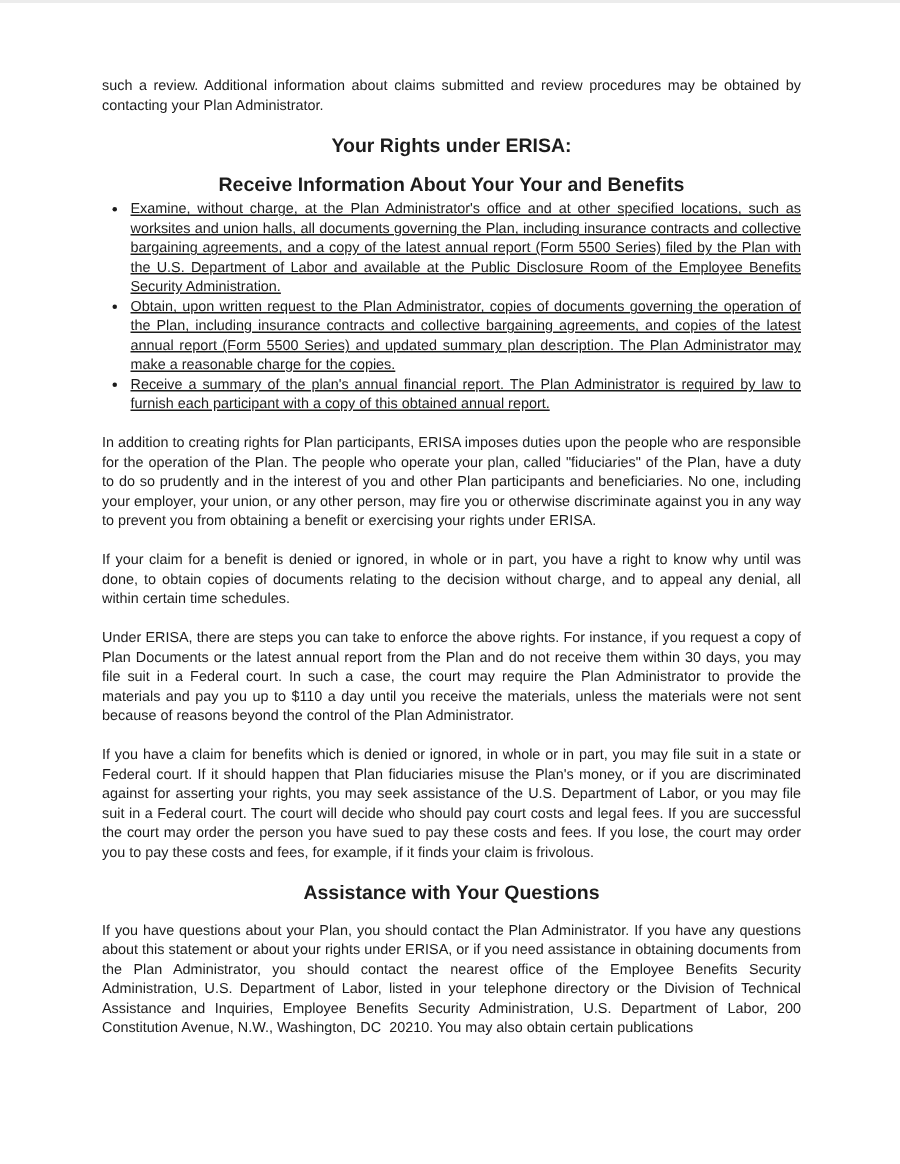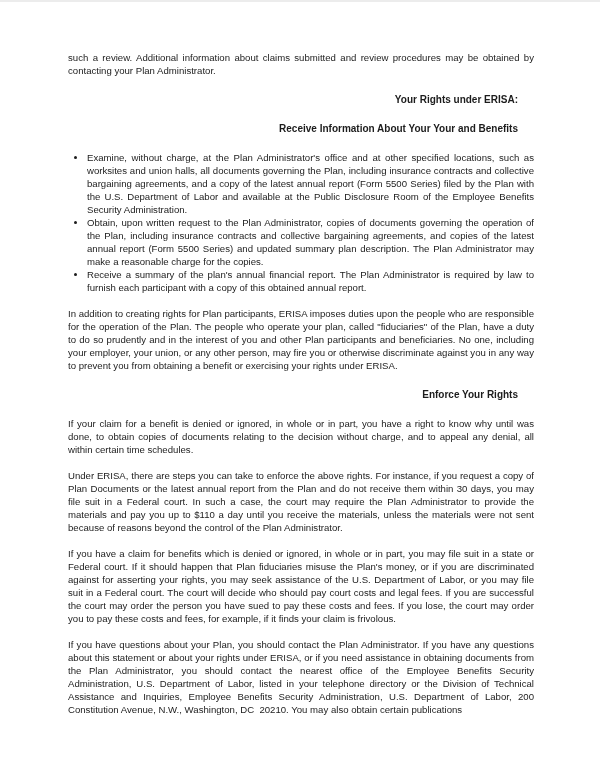--- a/index.html
+++ b/index.html
@@ -29,38 +29,39 @@
     background: #ececec;
   }
   p {
     margin: 0 0 13px 0;
     text-align: justify;
   }
   p:last-child {
     margin-bottom: 0;
   }
   h2 {
-    font-size: 10px;
+    font-size: 13px;
     line-height: 13px;
     font-weight: bold;
-    margin: 16px;
-    text-align: right;
+    margin: 4px;
+    text-align: center;
   }
   h2.spaced {
     margin-bottom: 13px;
   }
   ul.bullets {
     margin: 0 0 13px 0;
     padding: 0 0 0 19px;
     list-style: disc;
   }
   ul.bullets li {
     margin: 0;
     padding: 0;
     text-align: justify;
+    text-decoration: underline;
   }
 </style>
 </head>
 <body>
 
 <div class="page">
   <div class="page-top-edge"></div>
 
   <p>such a review. Additional information about claims submitted and review procedures may be obtained by contacting your Plan Administrator.</p>
 
@@ -71,23 +72,23 @@
 
   <ul class="bullets">
     <li>Examine, without charge, at the Plan Administrator's office and at other specified locations, such as worksites and union halls, all documents governing the Plan, including insurance contracts and collective bargaining agreements, and a copy of the latest annual report (Form 5500 Series) filed by the Plan with the U.S. Department of Labor and available at the Public Disclosure Room of the Employee Benefits Security Administration.</li>
     <li>Obtain, upon written request to the Plan Administrator, copies of documents governing the operation of the Plan, including insurance contracts and collective bargaining agreements, and copies of the latest annual report (Form 5500 Series) and updated summary plan description. The Plan Administrator may make a reasonable charge for the copies.</li>
     <li>Receive a summary of the plan's annual financial report. The Plan Administrator is required by law to furnish each participant with a copy of this obtained annual report.</li>
   </ul>
 
 
   <p>In addition to creating rights for Plan participants, ERISA imposes duties upon the people who are responsible for the operation of the Plan. The people who operate your plan, called "fiduciaries" of the Plan, have a duty to do so prudently and in the interest of you and other Plan participants and beneficiaries. No one, including your employer, your union, or any other person, may fire you or otherwise discriminate against you in any way to prevent you from obtaining a benefit or exercising your rights under ERISA.</p>
 
-  <h2>Enforce Your Rights</h2>
 
   <p>If your claim for a benefit is denied or ignored, in whole or in part, you have a right to know why until was done, to obtain copies of documents relating to the decision without charge, and to appeal any denial, all within certain time schedules.</p>
 
   <p>Under ERISA, there are steps you can take to enforce the above rights. For instance, if you request a copy of Plan Documents or the latest annual report from the Plan and do not receive them within 30 days, you may file suit in a Federal court. In such a case, the court may require the Plan Administrator to provide the materials and pay you up to $110 a day until you receive the materials, unless the materials were not sent because of reasons beyond the control of the Plan Administrator.</p>
 
   <p>If you have a claim for benefits which is denied or ignored, in whole or in part, you may file suit in a state or Federal court. If it should happen that Plan fiduciaries misuse the Plan's money, or if you are discriminated against for asserting your rights, you may seek assistance of the U.S. Department of Labor, or you may file suit in a Federal court. The court will decide who should pay court costs and legal fees. If you are successful the court may order the person you have sued to pay these costs and fees. If you lose, the court may order you to pay these costs and fees, for example, if it finds your claim is frivolous.</p>
 
+  <h2 class="spaced">Assistance with Your Questions</h2>
 
   <p>If you have questions about your Plan, you should contact the Plan Administrator. If you have any questions about this statement or about your rights under ERISA, or if you need assistance in obtaining documents from the Plan Administrator, you should contact the nearest office of the Employee Benefits Security Administration, U.S. Department of Labor, listed in your telephone directory or the Division of Technical Assistance and Inquiries, Employee Benefits Security Administration, U.S. Department of Labor, 200 Constitution Avenue, N.W., Washington, DC&nbsp; 20210. You may also obtain certain publications</p>
 </div>
 
 </body></html>

